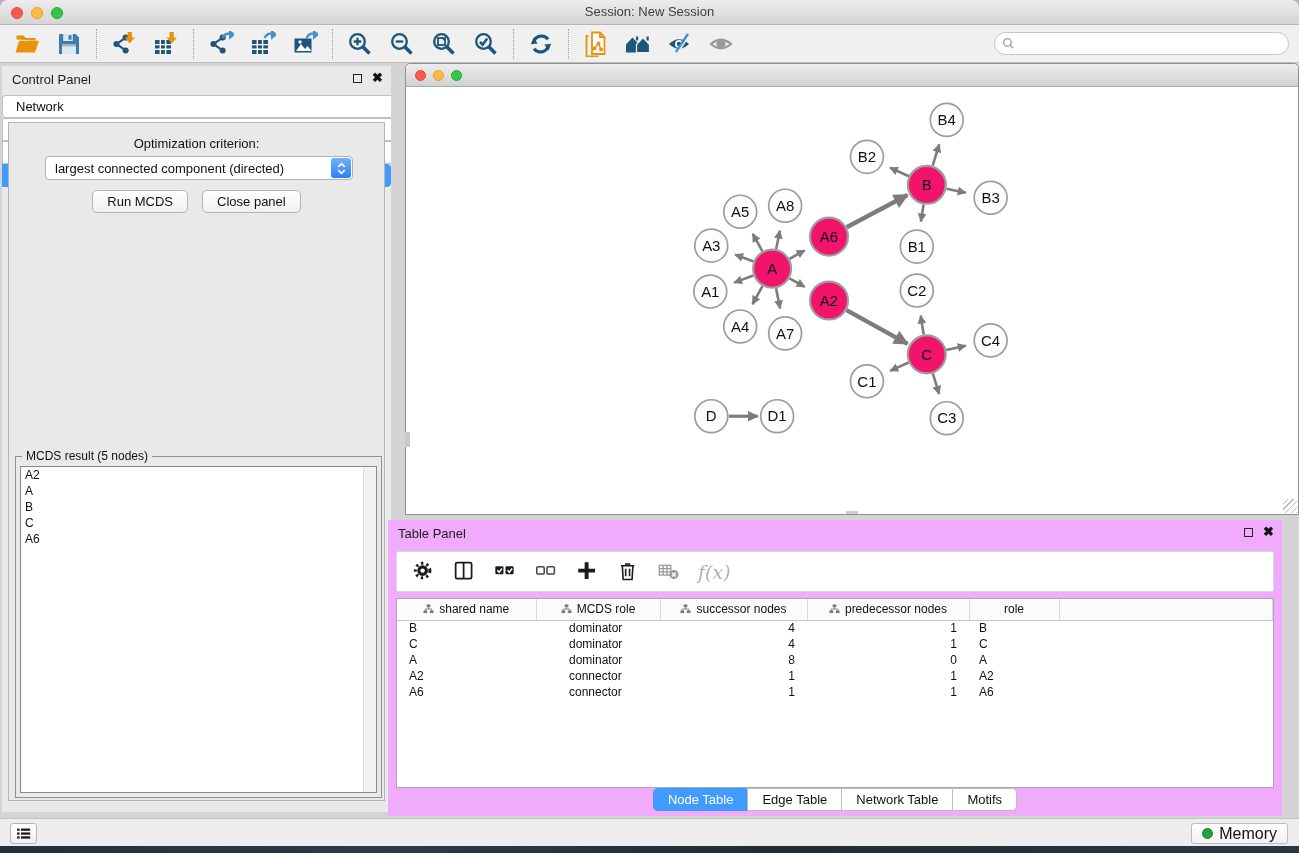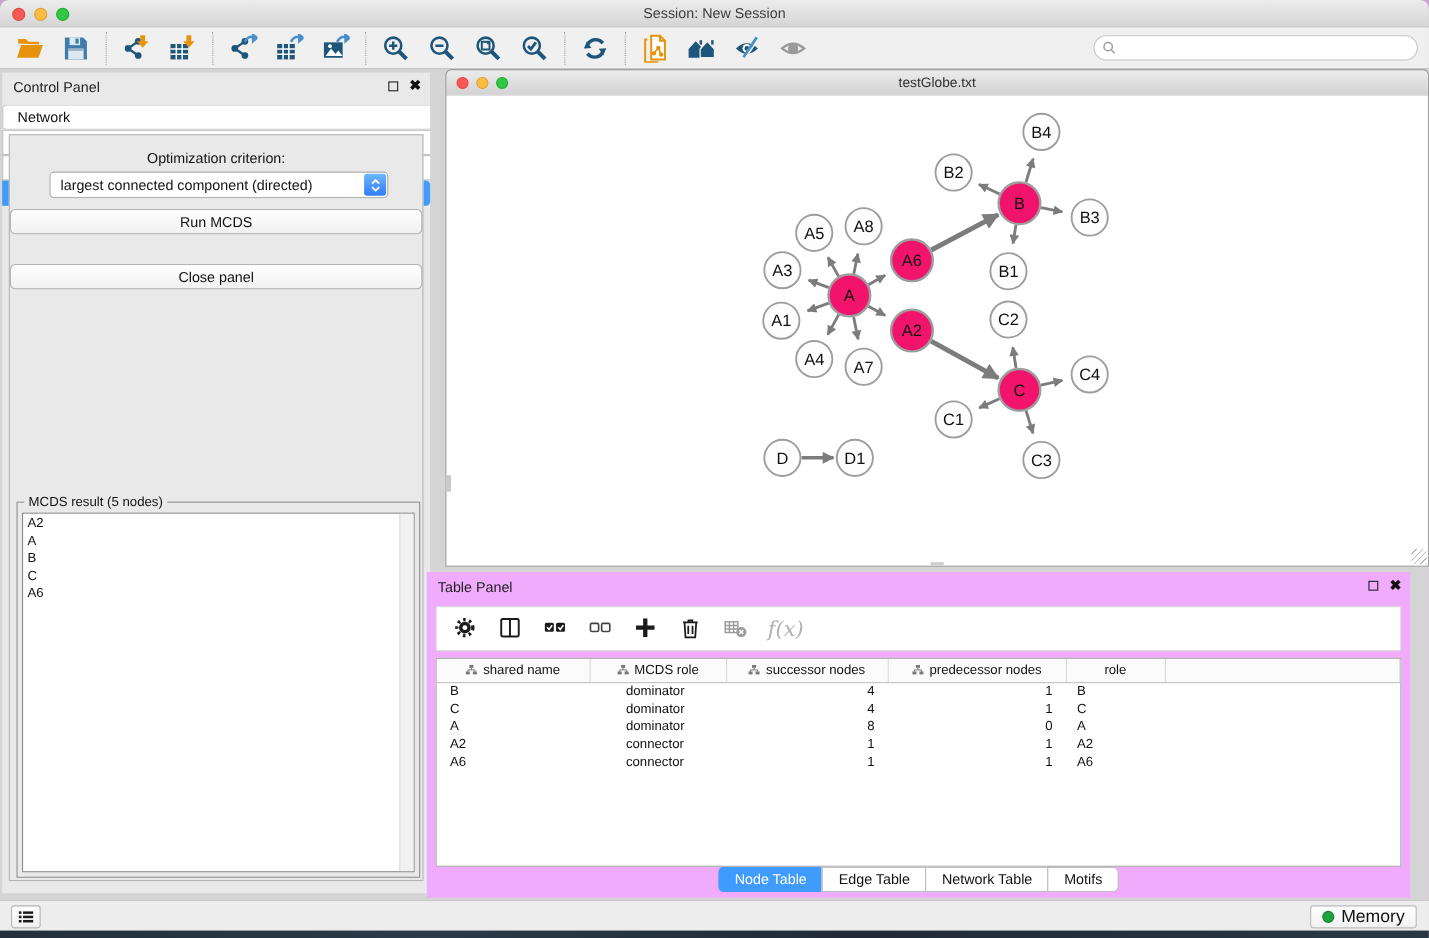--- a/index.html
+++ b/index.html
@@ -44,21 +44,21 @@
   .cp-tab:last-child { border-radius:0 4px 4px 0; border-right:1px solid #c0c0c0; }
   .cp-tab.active { background:#3f9bfd; color:#fff; border-color:#3f9bfd; }
   .cp-body { position:absolute; left:6px; right:6px; top:56px; bottom:11px;
     border:1px solid #b5b5b5; background:#e9e9e9; }
   .opt-label { position:absolute; left:0; right:0; top:13px; text-align:center; font-size:13px; color:#111; }
   .combo { position:absolute; left:36px; top:33px; width:308px; height:24px; background:#fff;
     border:1px solid #b0b0b0; border-radius:4px; font-size:13px; color:#111;
     display:flex; align-items:center; padding-left:9px; }
   .combo-step { position:absolute; right:1px; top:1px; width:20px; height:20px; border-radius:3px;
     background:linear-gradient(#6fb5fb,#2e7ef7); display:flex; align-items:center; justify-content:center; }
-  .btn-row { position:absolute; left:0; right:0; top:67px; display:flex; justify-content:center; gap:27px;flex-direction:column; }
+  .btn-row { position:absolute; left:0; right:0; top:67px; display:flex; justify-content:center; gap:14px; }
   .mac-btn { background:linear-gradient(#ffffff,#f1f1f1); border:1px solid #b3b3b3; border-radius:5px;
     font-size:13px; color:#111; padding:3px 14px; height:23px; font-family:"Liberation Sans",sans-serif; }
   .groupbox { position:absolute; left:6px; top:333px; width:367px; height:342px;
     border:1px solid #909090; }
   .groupbox-label { position:absolute; top:-8px; left:6px; background:#e9e9e9; padding:0 4px;
     font-size:12px; color:#111; }
   .result-list { position:absolute; left:4px; right:4px; top:9px; bottom:4px; background:#fff;
     border:1px solid #8a8a8a; overflow:hidden; }
   .result-item { font-size:12px; color:#111; line-height:16px; padding-left:4px; }
   .scroll-track { position:absolute; right:0; top:0; bottom:0; width:13px; background:#f1f1f1;
@@ -369,21 +369,20 @@
     </div>
   </div>
 
   <div class="net-window">
     <div class="net-titlebar">
       <div class="lights">
         <span class="light red"></span>
         <span class="light yellow"></span>
         <span class="light green"></span>
       </div>
-      <div class="net-title">testGlobe.txt</div>
     </div>
     <div class="net-canvas">
       <svg id="graphSvg" viewBox="405 87 892 428" preserveAspectRatio="xMinYMin meet">
           <defs>
             <marker id="arw" viewBox="0 0 10 10" refX="9" refY="5" markerWidth="3.6" markerHeight="3.4" orient="auto" markerUnits="strokeWidth">
               <path d="M0 0 L10 5 L0 10 Z" fill="#7c7c7c"></path>
             </marker>
           </defs>
           <line x1="762.2" y1="251.6" x2="752.5" y2="234.2" stroke="#7c7c7c" stroke-width="2.6" marker-end="url(#arw)"></line>
           <line x1="776.0" y1="249.4" x2="779.8" y2="231.0" stroke="#7c7c7c" stroke-width="2.6" marker-end="url(#arw)"></line>

